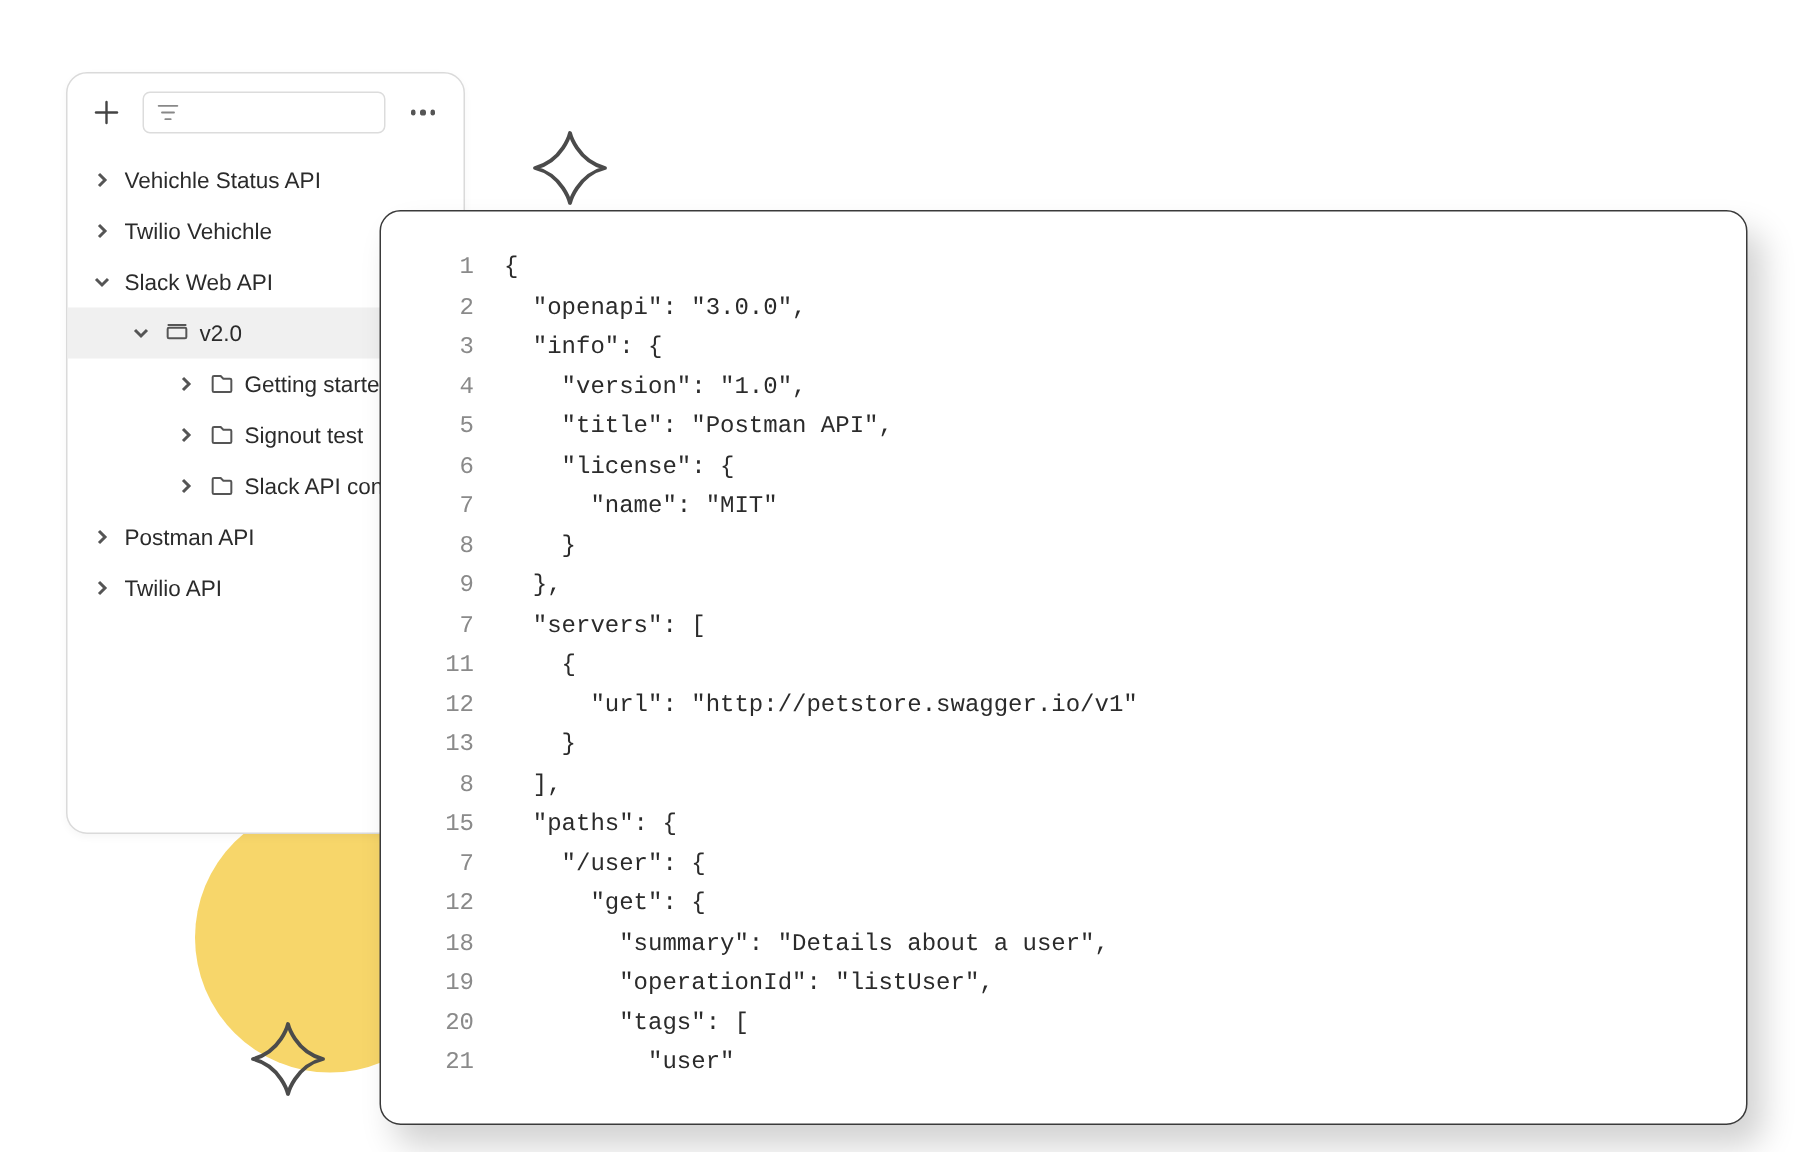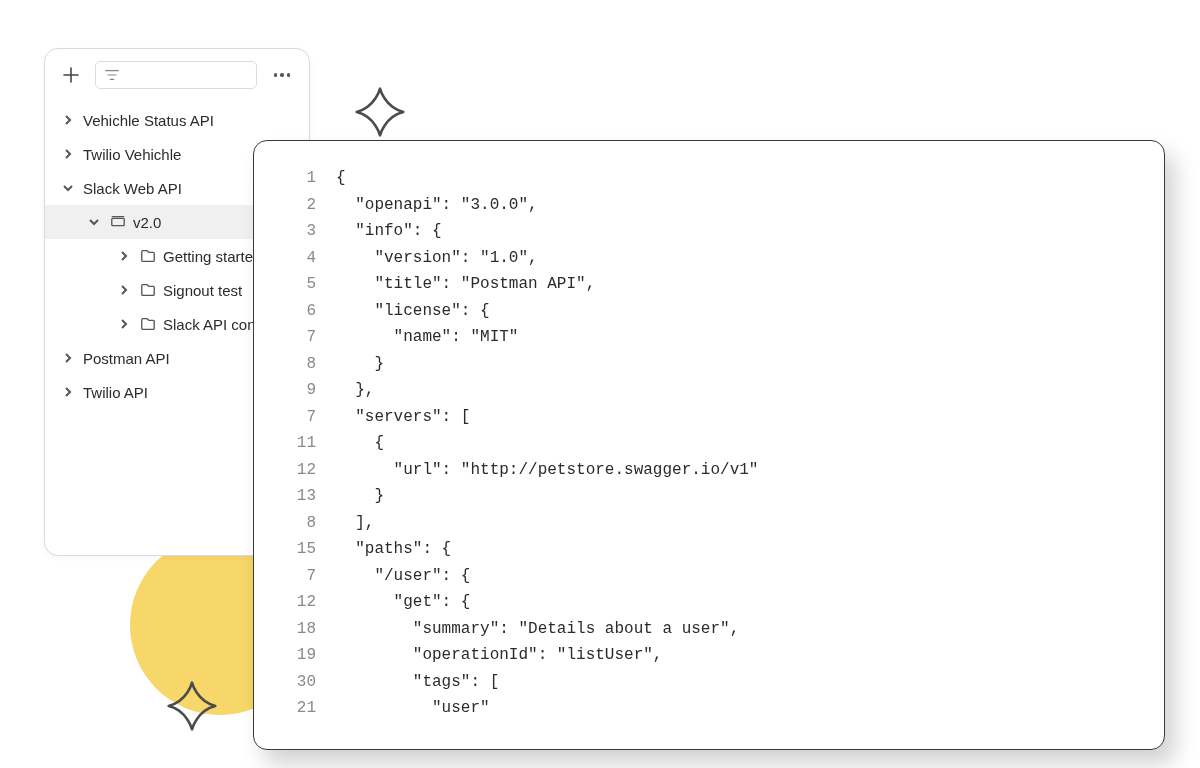--- a/index.html
+++ b/index.html
@@ -291,16 +291,16 @@
       <div class="code-line"><span class="ln">7</span><span>  "servers": [</span></div>
       <div class="code-line"><span class="ln">11</span><span>    {</span></div>
       <div class="code-line"><span class="ln">12</span><span>      "url": "http://petstore.swagger.io/v1"</span></div>
       <div class="code-line"><span class="ln">13</span><span>    }</span></div>
       <div class="code-line"><span class="ln">8</span><span>  ],</span></div>
       <div class="code-line"><span class="ln">15</span><span>  "paths": {</span></div>
       <div class="code-line"><span class="ln">7</span><span>    "/user": {</span></div>
       <div class="code-line"><span class="ln">12</span><span>      "get": {</span></div>
       <div class="code-line"><span class="ln">18</span><span>        "summary": "Details about a user",</span></div>
       <div class="code-line"><span class="ln">19</span><span>        "operationId": "listUser",</span></div>
-      <div class="code-line"><span class="ln">30</span><span>        "tags": [</span></div>
+      <div class="code-line"><span class="ln">20</span><span>        "tags": [</span></div>
       <div class="code-line"><span class="ln">21</span><span>          "user"</span></div>
     </div>
 </div>
 
 </body></html>

